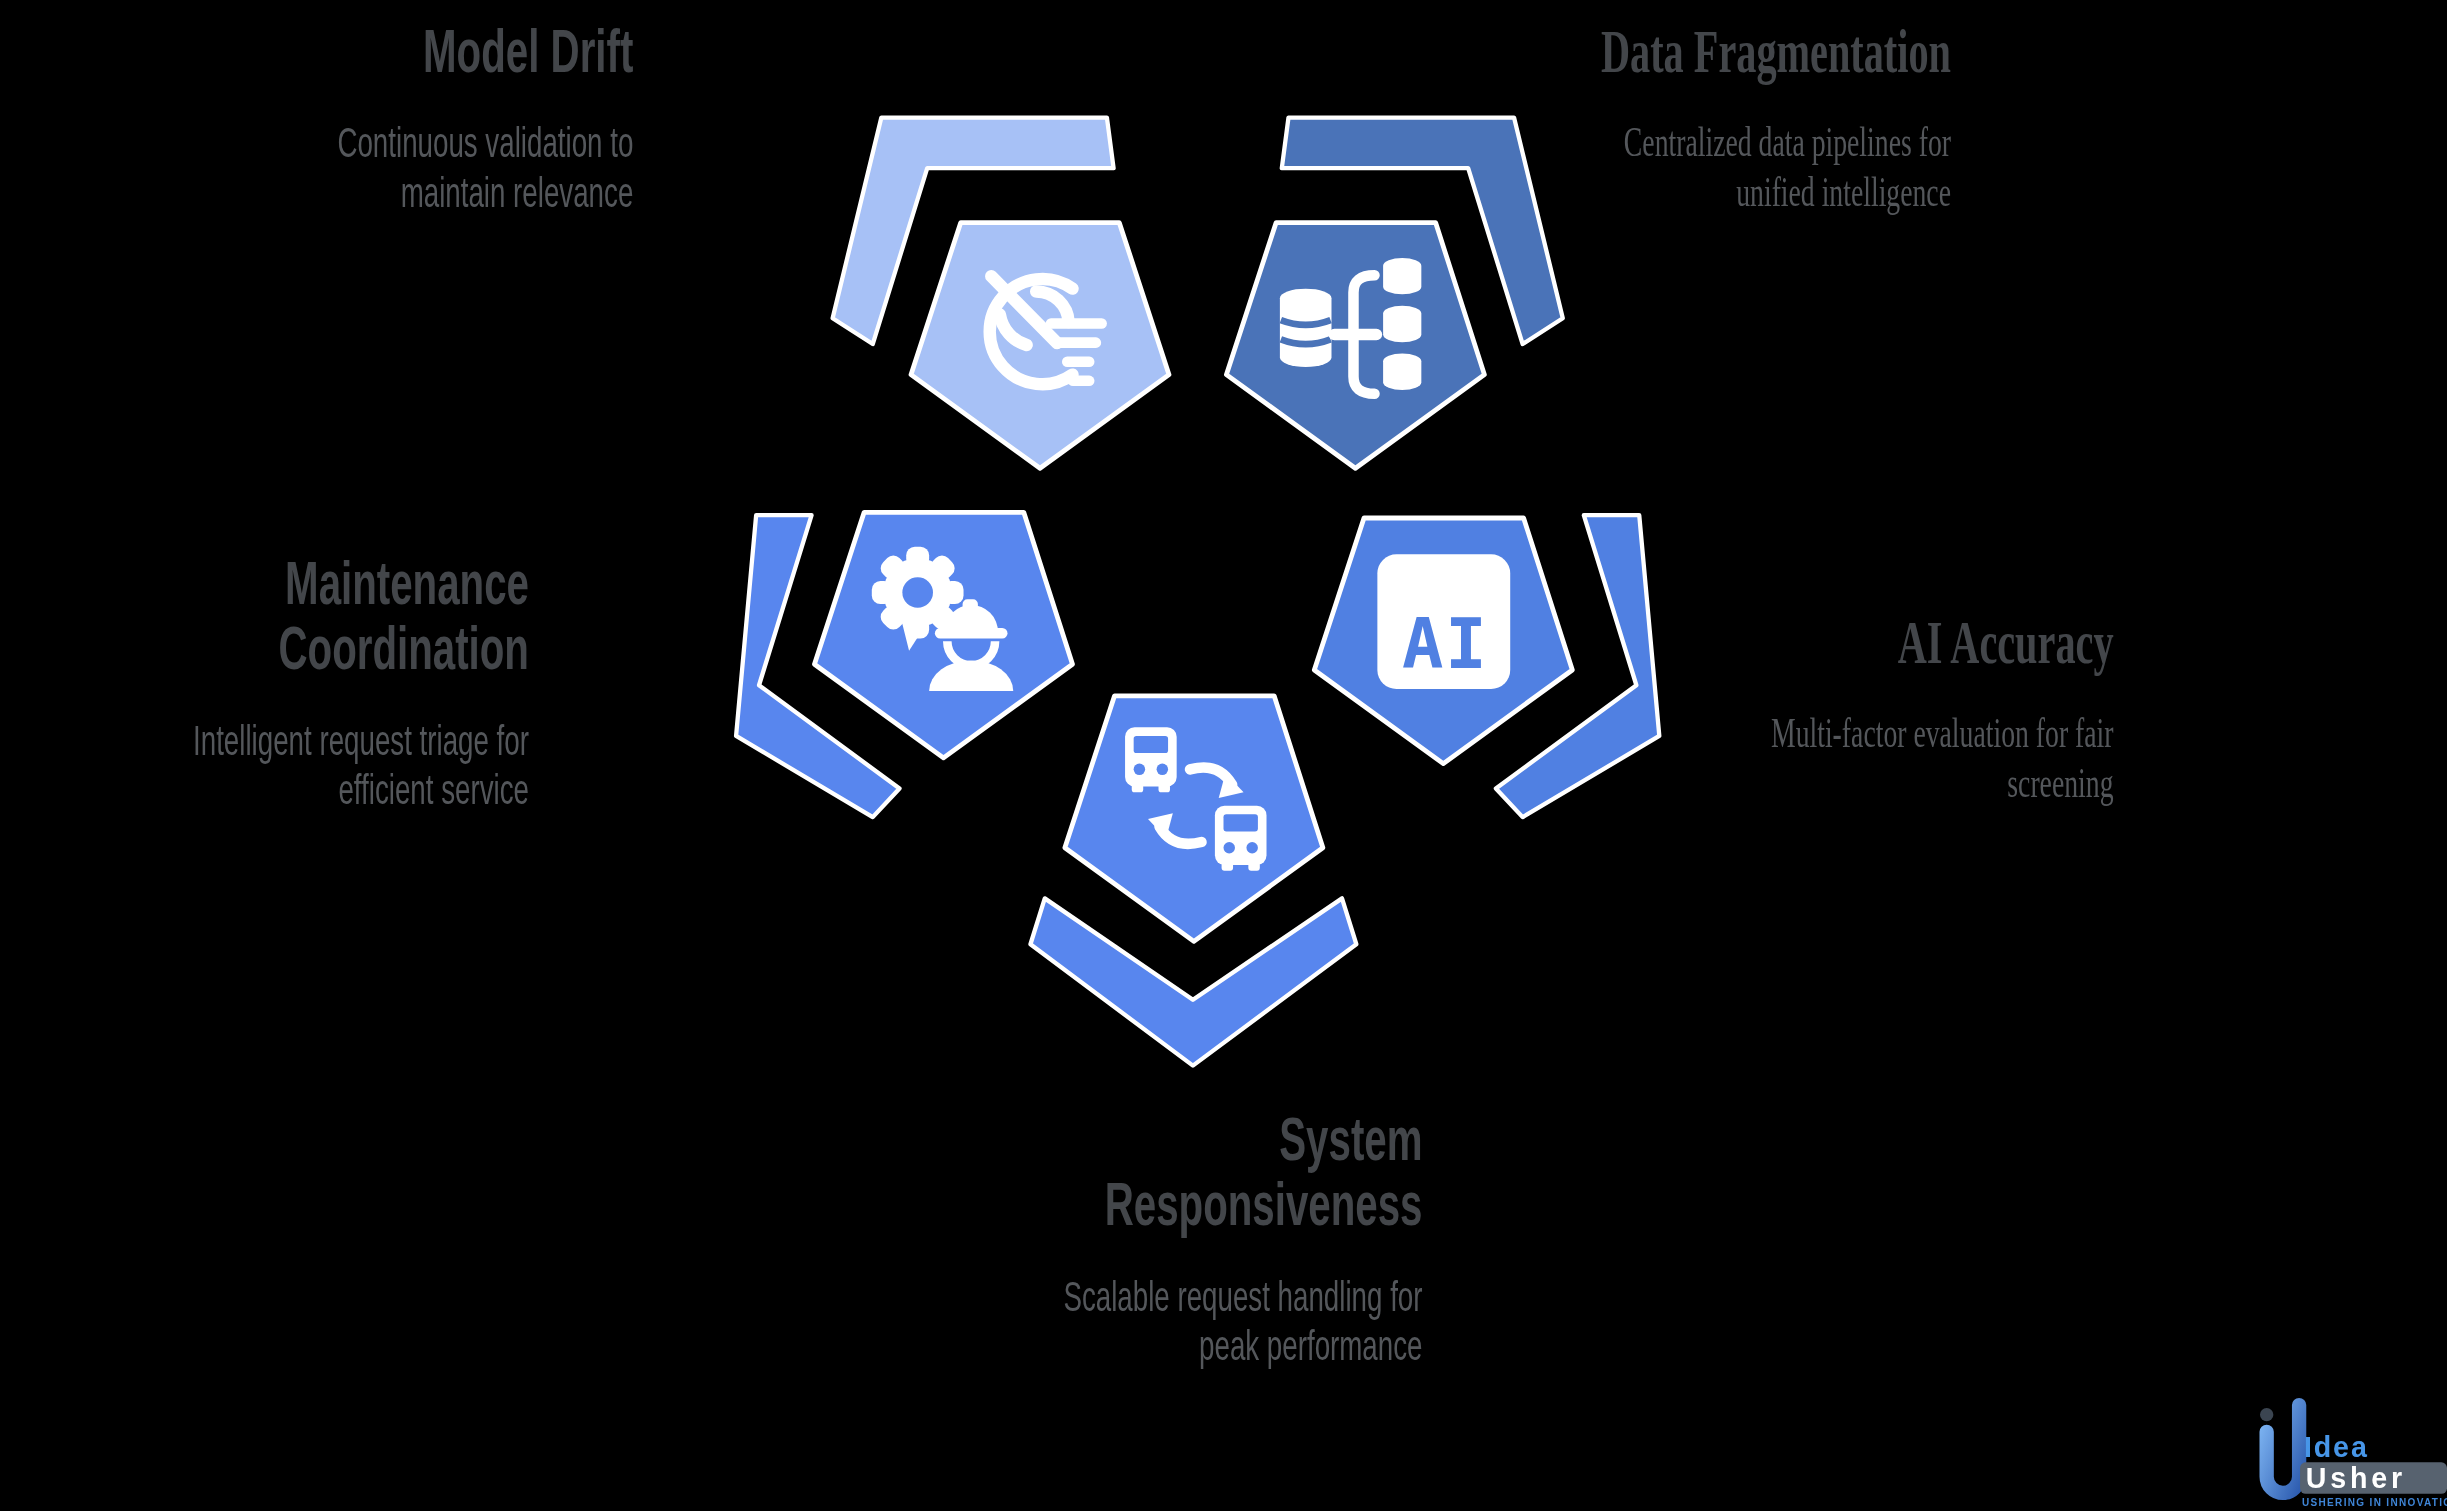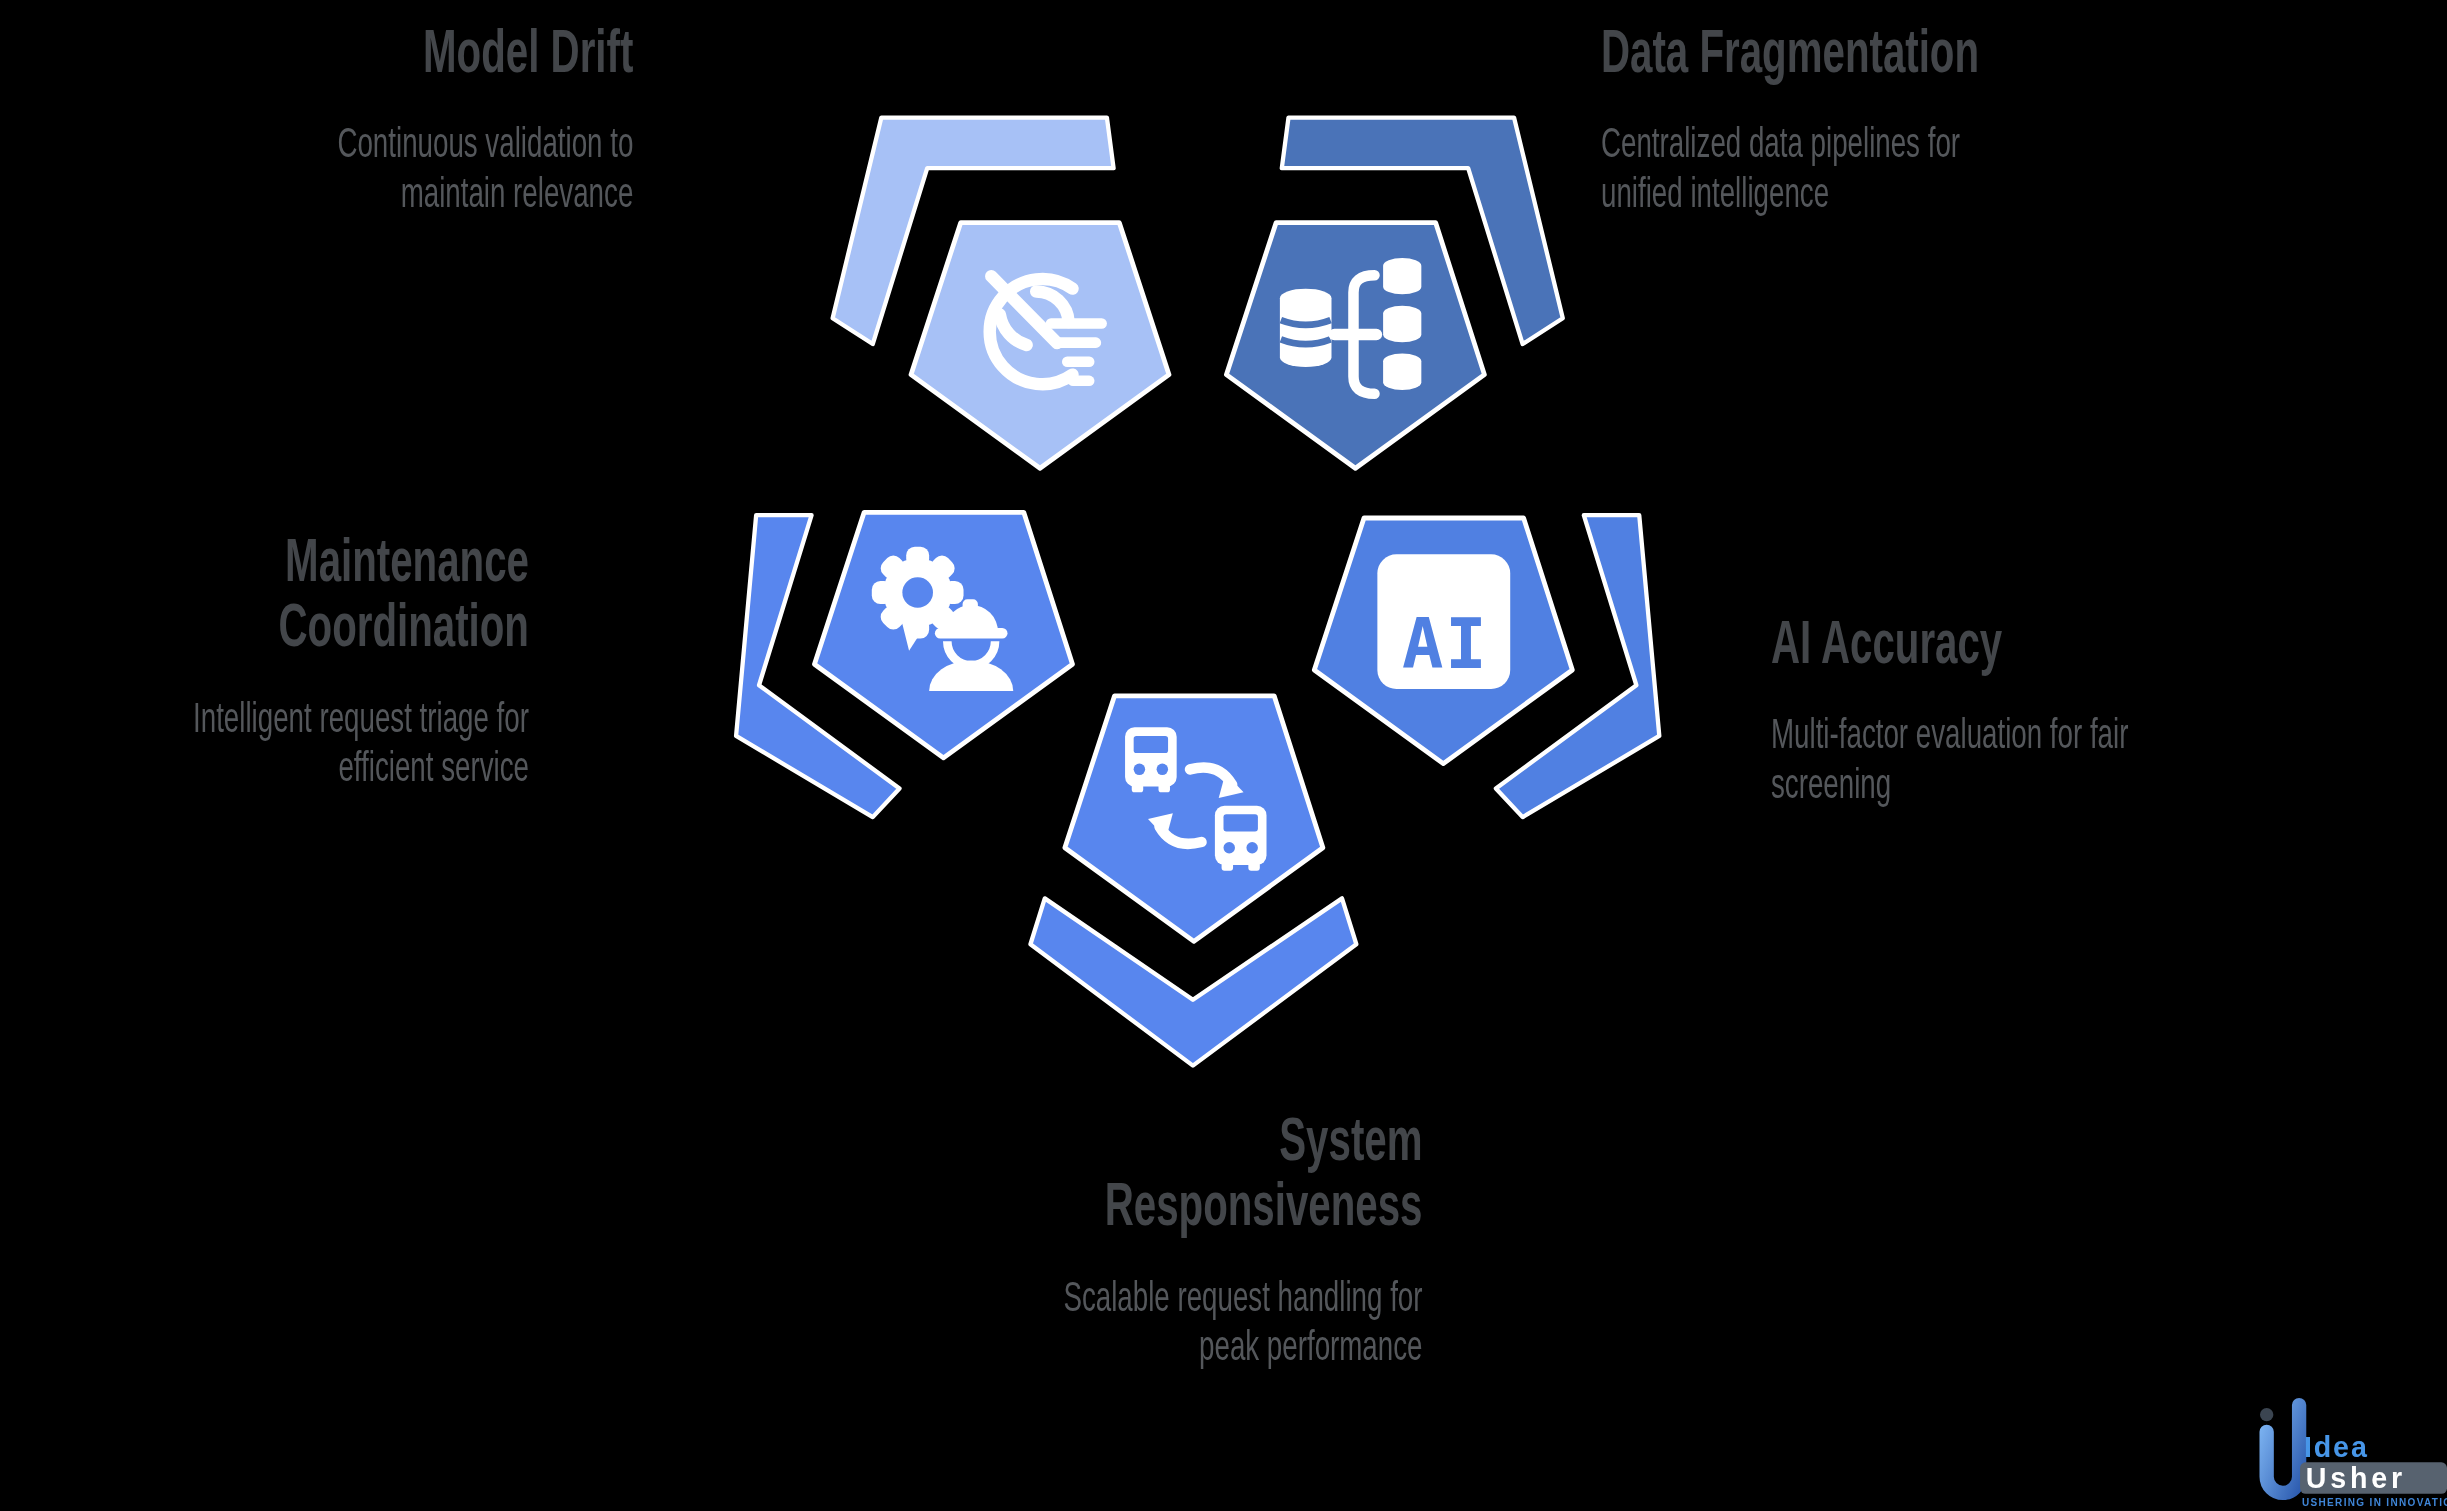--- a/index.html
+++ b/index.html
@@ -3,33 +3,33 @@
 <meta charset="utf-8">
 <style>
   html,body{margin:0;padding:0;background:#000;}
   body{
     width:2447px;height:1511px;position:relative;overflow:hidden;
     font-family:"Liberation Sans",sans-serif;
   }
   .art{position:absolute;left:0;top:0;}
   .label{position:absolute;}
   .label.right{text-align:right;}
-  .label.left{text-align:left;}
+  .label.left{text-align:right;font-family:Liberation Serif, serif;}
   .label.center{text-align:center;}
   .condense{transform:scaleX(0.66);}
   .label.right .condense{transform-origin:top right;}
   .label.left .condense{transform-origin:top left;}
   .label.center .condense{transform-origin:top center;}
   .title{font-size:61px;font-weight:bold;line-height:1.07;color:#43464a;white-space:nowrap;}
   .title span{display:block;}
   .desc{margin-top:34px;font-size:42px;font-weight:normal;line-height:1.18;color:#54575b;white-space:nowrap;}
   .desc span{display:block;}
   #lbl-model-drift{top:19px;right:1814px;}
   #lbl-data-fragmentation{top:19px;left:1601px;}
-  #lbl-maintenance{top:528px;right:1918px;}
+  #lbl-maintenance{top:551px;right:1918px;}
   #lbl-ai-accuracy{top:610px;left:1771px;}
   #lbl-system{top:1107px;left:629px;width:956px;text-align:right;}
   #logo{position:absolute;left:2258px;top:1386px;width:191px;height:125px;}
 </style>
 </head>
 <body>
 
 <svg class="art" width="2447" height="1511" viewBox="0 0 2560 1581">
 
   <g stroke="#ffffff" stroke-width="4.5" stroke-linejoin="round">

